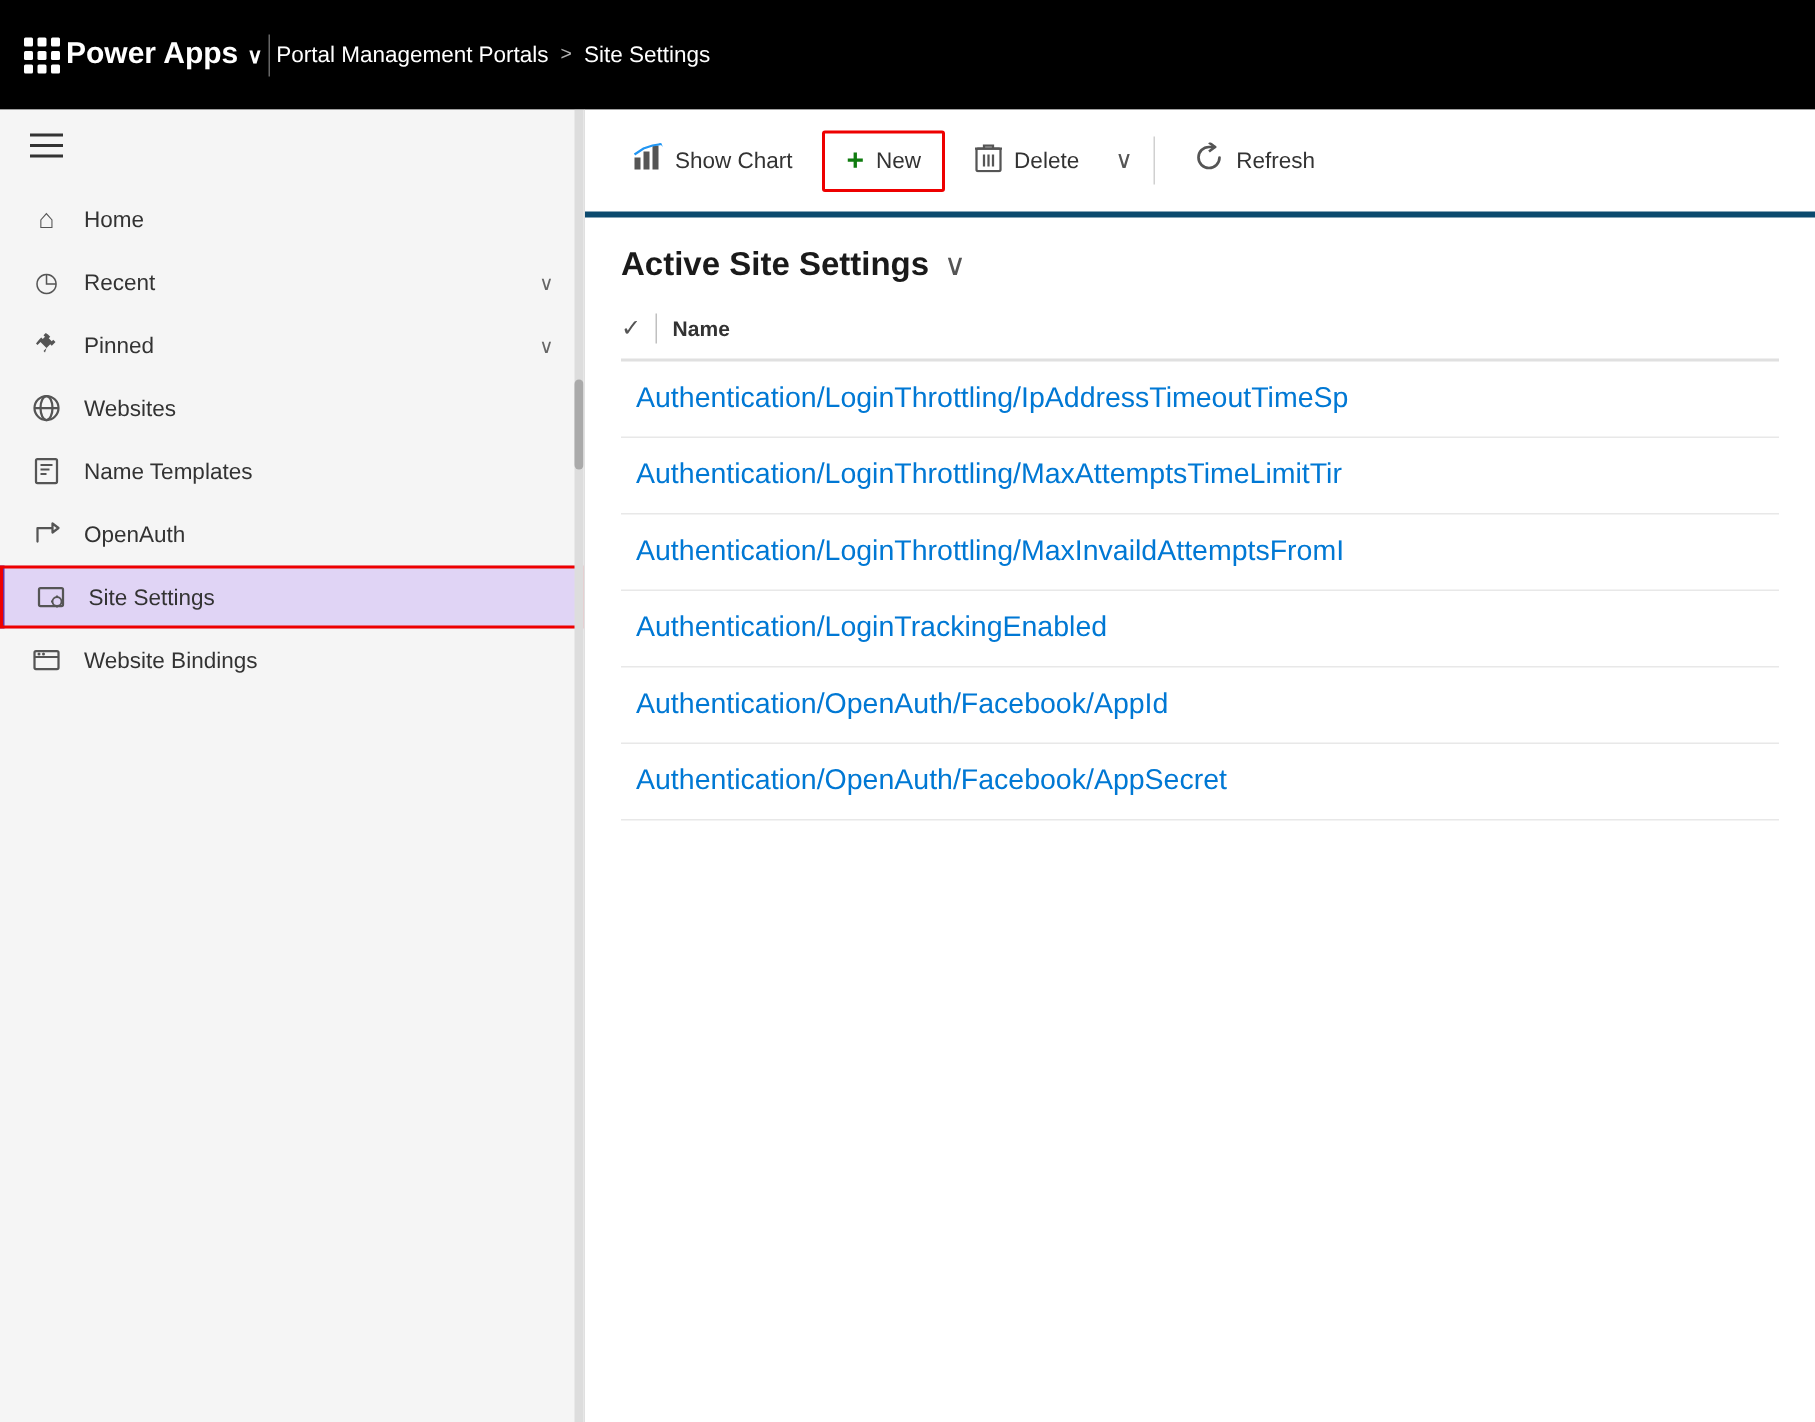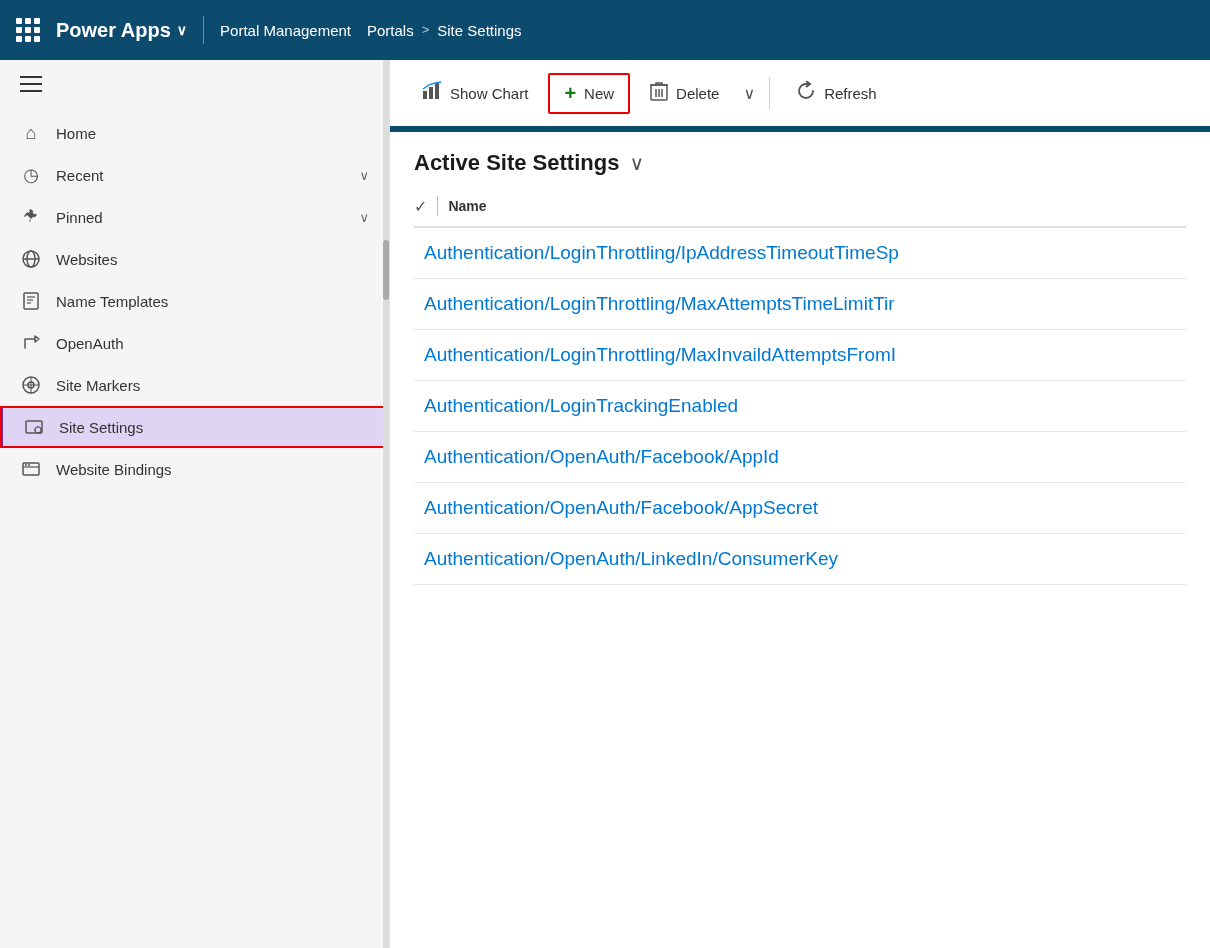--- a/index.html
+++ b/index.html
@@ -1,25 +1,25 @@
 <!DOCTYPE html>
 <html><head>
   <meta charset="utf-8">
   <style>
     * { box-sizing: border-box; margin: 0; padding: 0; }
     body { font-family: 'Segoe UI', sans-serif; display: flex; flex-direction: column; height: 948px; width: 1210px; overflow: hidden; }
 
     
     .top-nav {
-      background-color: #0c4a6e;
-      height: 60px;
+      background-color: #000000;
+      height: 73px;
       display: flex;
       align-items: center;
       padding: 0 16px;
-      gap: 16px;
+      gap: 4px;
       flex-shrink: 0;
     }
     .top-nav-waffle {
       display: grid;
       grid-template-columns: repeat(3, 6px);
       grid-template-rows: repeat(3, 6px);
       gap: 3px;
       cursor: pointer;
     }
     .top-nav-waffle span {
@@ -171,21 +171,21 @@
       background: white;
       overflow: hidden;
     }
 
     
     .toolbar {
       display: flex;
       align-items: center;
       padding: 0 16px;
       height: 72px;
-      border-bottom: 6px solid #0c4a6e;
+      border-bottom: 4px solid #0c4a6e;
       gap: 4px;
       flex-shrink: 0;
     }
     .toolbar-btn {
       display: flex;
       align-items: center;
       gap: 8px;
       padding: 8px 16px;
       border: none;
       background: transparent;
@@ -363,31 +363,20 @@
 
       <div class="sidebar-item">
         <div class="icon">
           <svg width="20" height="20" viewBox="0 0 20 20" fill="none">
             <path d="M4 15 L4 6 L14 6 L14 9 L18 6 L14 3 L14 6" stroke="#555" stroke-width="1.5" fill="none" stroke-linejoin="round" stroke-linecap="round"></path>
           </svg>
         </div>
         <span class="sidebar-item-label">OpenAuth</span>
       </div>
 
-      <div class="sidebar-item">
-        <div class="icon">
-          <svg width="20" height="20" viewBox="0 0 20 20" fill="none">
-            <circle cx="10" cy="10" r="8" stroke="#555" stroke-width="1.5" fill="none"></circle>
-            <circle cx="10" cy="10" r="3" stroke="#555" stroke-width="1.5" fill="none"></circle>
-            <line x1="10" y1="2" x2="10" y2="18" stroke="#555" stroke-width="1"></line>
-            <line x1="2" y1="10" x2="18" y2="10" stroke="#555" stroke-width="1"></line>
-          </svg>
-        </div>
-        <span class="sidebar-item-label">Site Markers</span>
-      </div>
 
       <div class="sidebar-item active active-border">
         <div class="icon">
           <svg width="20" height="20" viewBox="0 0 20 20" fill="none">
             <rect x="2" y="4" width="16" height="12" rx="1" stroke="#555" stroke-width="1.5" fill="none"></rect>
             <circle cx="14" cy="13" r="3" stroke="#555" stroke-width="1.2" fill="none"></circle>
             <line x1="14" y1="10" x2="14" y2="9" stroke="#555" stroke-width="1.2"></line>
             <line x1="14" y1="16" x2="14" y2="17" stroke="#555" stroke-width="1.2"></line>
             <line x1="11" y1="13" x2="10" y2="13" stroke="#555" stroke-width="1.2"></line>
             <line x1="17" y1="13" x2="18" y2="13" stroke="#555" stroke-width="1.2"></line>
@@ -488,20 +477,17 @@
       </div>
       <div class="table-row">
         <span class="table-row-name">Authentication/LoginTrackingEnabled</span>
       </div>
       <div class="table-row">
         <span class="table-row-name">Authentication/OpenAuth/Facebook/AppId</span>
       </div>
       <div class="table-row">
         <span class="table-row-name">Authentication/OpenAuth/Facebook/AppSecret</span>
       </div>
-      <div class="table-row">
-        <span class="table-row-name">Authentication/OpenAuth/LinkedIn/ConsumerKey</span>
-      </div>
     </div>
 
   </div>
 
 </div>
 
 </body></html>

